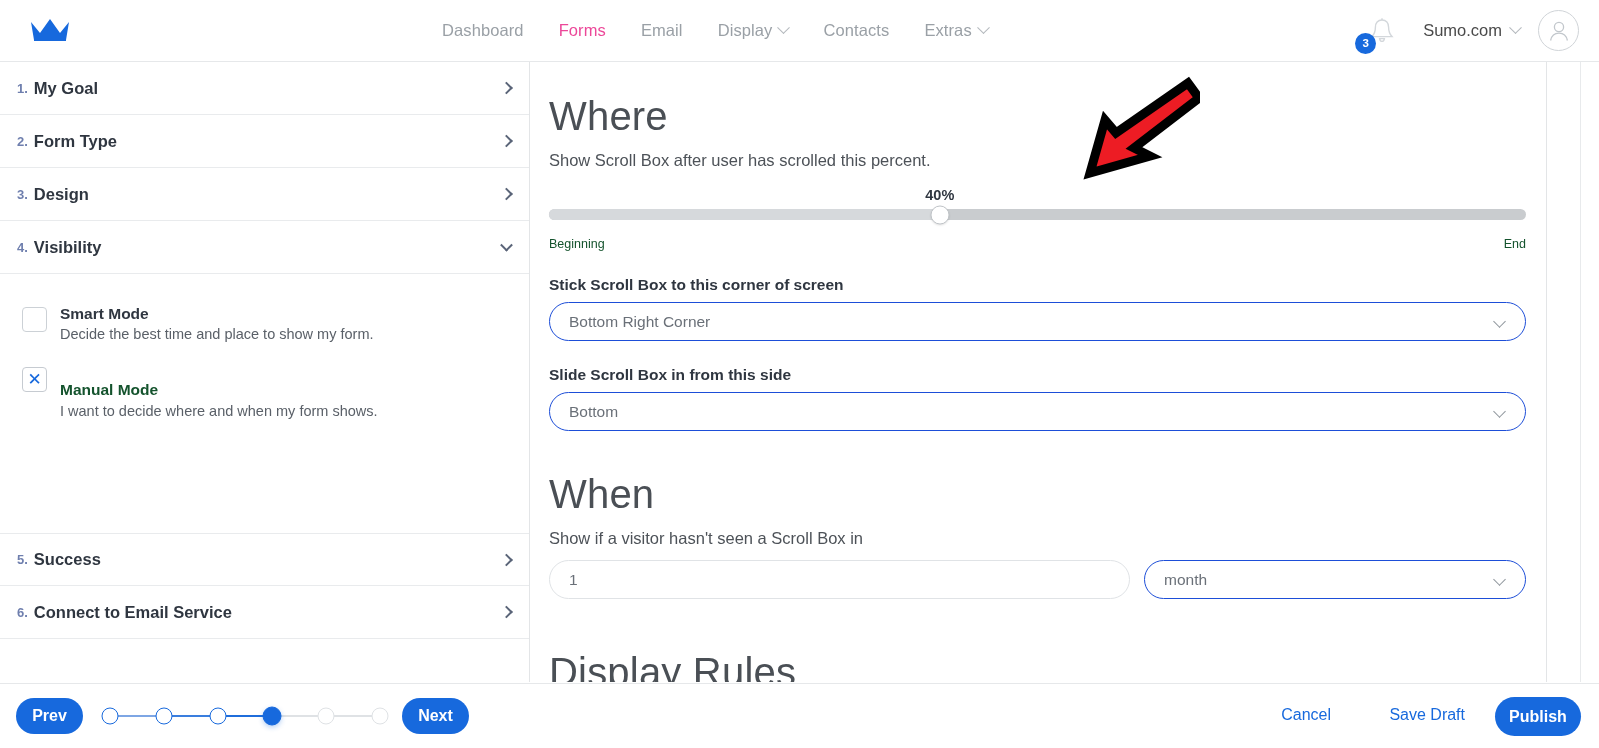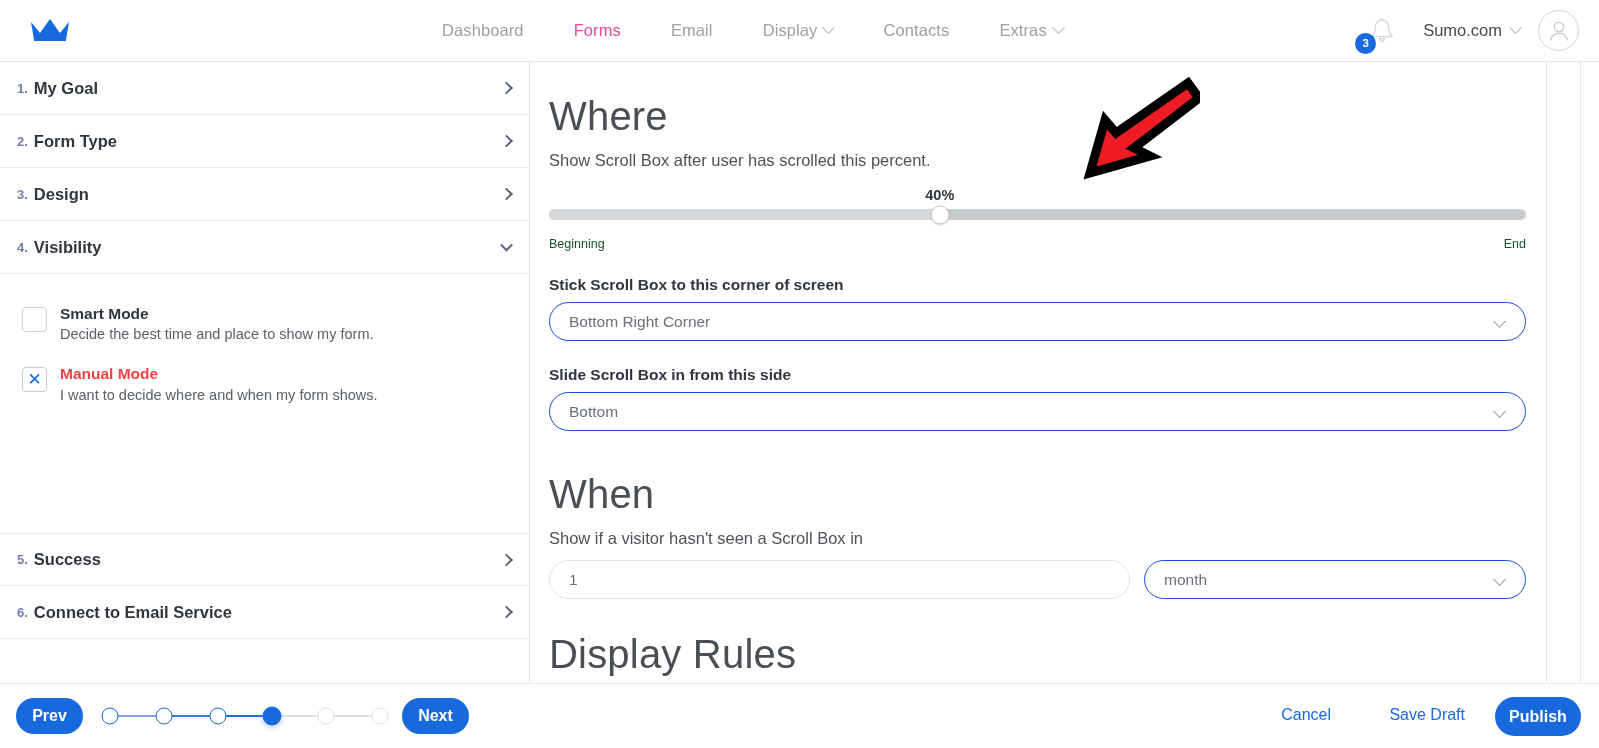--- a/index.html
+++ b/index.html
@@ -39,21 +39,21 @@
     display: block;
   }
 
   .nav-links {
     position: absolute;
     left: 425px;
     top: 0;
     height: 61px;
     display: flex;
     align-items: center;
-    gap: 16px;
+    gap: 1px;
   }
 
   .nav-item {
     font-size: 16.5px;
     color: #9aa0a6;
     padding: 0 17px;
     display: flex;
     align-items: center;
     gap: 7px;
     cursor: pointer;
@@ -192,21 +192,21 @@
     color: #1769dd;
     font-size: 17px;
     line-height: 1;
   }
   .mode-title {
     font-size: 15.5px;
     font-weight: bold;
     color: #2f3640;
     line-height: 1.25;
   }
-  .mode-title.sel { color: #ef4444; }
+  .mode-title.sel { color: #14532d; margin-top: 16px; }
   .mode-desc {
     font-size: 14.5px;
     color: #5a6068;
     line-height: 1.3;
     margin-top: 2px;
   }
 
   
   .main {
     position: absolute;
@@ -324,21 +324,21 @@
     align-items: center;
     padding: 0 19px;
     font-size: 15.5px;
     color: #6a7078;
     width: 581px;
     flex: 0 0 581px;
   }
   .sel-month { flex: 1 1 auto; }
 
   .h1.when { margin-top: 42px; }
-  .h1.rules { margin-top: 34px; }
+  .h1.rules { margin-top: 52px; }
 
   
   .scrollbar-col {
     position: absolute;
     top: 62px;
     left: 1580px;
     width: 19px;
     height: 620px;
     background: #fff;
     border-left: 1px solid #e8eaec;

